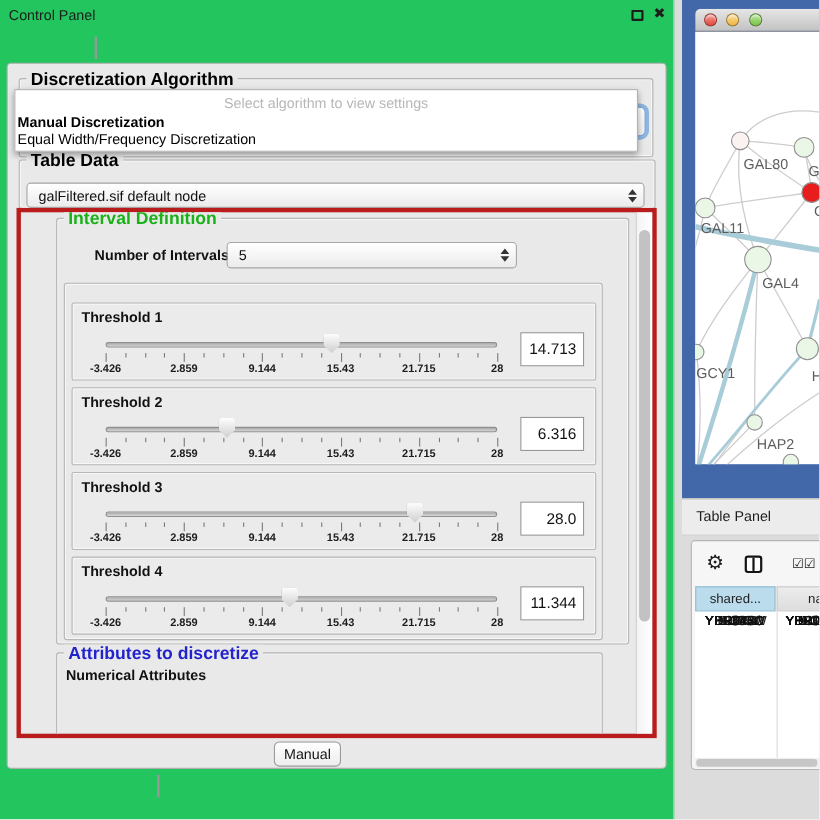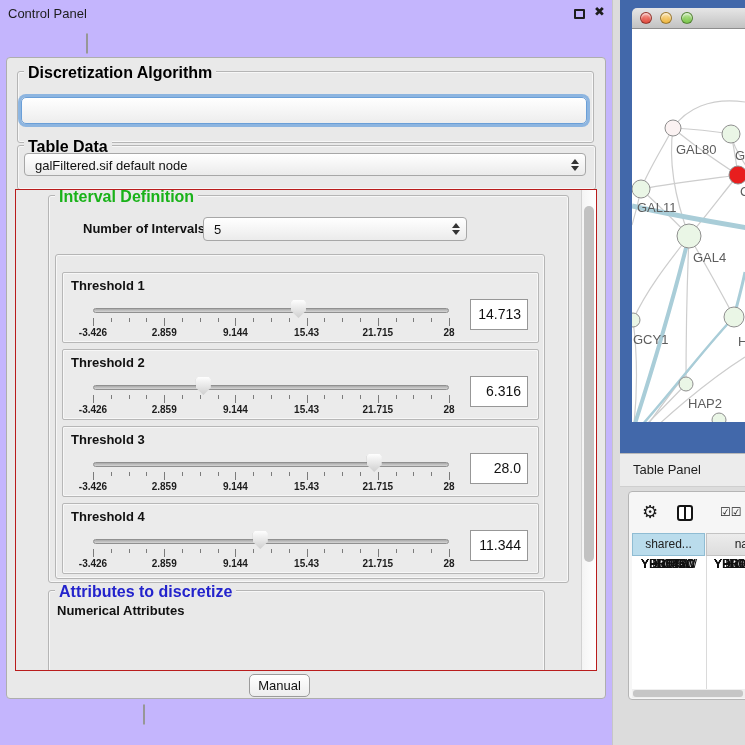--- a/index.html
+++ b/index.html
@@ -1,21 +1,21 @@
 <!DOCTYPE html>
 <html><head>
 <meta charset="utf-8">
 <style>
   html,body{margin:0;padding:0;}
   body{font-family:"Liberation Sans","DejaVu Sans",sans-serif;}
   #screen{position:relative;width:745px;height:745px;background:#dcdcdc;overflow:hidden;}
   #screen *{position:absolute;box-sizing:border-box;}
 
   
-  #control-panel{left:0;top:0;width:613px;height:745px;background:#c4b5fd;border-right:1px solid #c6c6c6;}
+  #control-panel{left:0;top:0;width:613px;height:745px;background:#22c55e;border-right:1px solid #c6c6c6;}
   .cp-title{left:8px;top:6px;font-size:13px;color:#1d1d1d;}
   .float-icon{right:27px;top:9px;width:11px;height:10px;border:2px solid #1d1d1d;border-radius:1px;}
   .close-icon{right:7px;top:4px;font-size:13px;font-weight:bold;color:#1d1d1d;}
 
   
   .segbar{display:flex;height:21px;border:1px solid #979797;border-radius:5px;overflow:hidden;background:#fff;position:absolute;}
   .seg{position:relative;display:flex;align-items:center;gap:4px;padding:0 11px;font-size:13px;font-weight:bold;color:#111;
        background:linear-gradient(#ffffff,#efefef);border-left:1px solid #c9c9c9;white-space:nowrap;}
   .seg:first-child{border-left:none;}
   .seg-sel{background:linear-gradient(#8b8b8b,#6e6e6e);color:#e9e9e9;}
@@ -40,24 +40,24 @@
   .popup-item2{left:2px;top:37px;font-size:13px;color:#000;}
 
   
   .tabledata-group{left:10px;top:87px;width:579px;height:45px;}
   .combo{background:linear-gradient(#ffffff,#ebebeb);border:1px solid #a7a7a7;border-radius:4px;}
   .combo-text{left:10px;top:50%;transform:translateY(-50%);font-size:13px;color:#111;white-space:nowrap;}
   .stepper{right:7px;top:50%;transform:translateY(-50%);width:7px;height:12px;}
   .stepper i{position:absolute;left:0;width:0;height:0;border-left:4px solid transparent;border-right:4px solid transparent;}
   .stepper .up{top:0;border-bottom:5px solid #333;}
   .stepper .dn{bottom:0;border-top:5px solid #333;}
-  .td-combo{left:6px;top:7px;width:562px;height:23px;}
-
-  
-  .viewport{left:8px;top:131px;width:582px;height:482px;border:1px solid #b91c1c;background:#e9e9e9;overflow:hidden;}
+  .td-combo{left:6px;top:20px;width:562px;height:23px;}
+
+  
+  .viewport{left:8px;top:131px;width:582px;height:482px;border:4px solid #b91c1c;background:#e9e9e9;overflow:hidden;}
   .vscroll{right:0;top:0;width:15px;height:100%;background:linear-gradient(to right,#f4f4f4,#ffffff);border-left:1px solid #d2d2d2;}
   .vthumb{left:2px;top:16px;width:10px;height:356px;border-radius:5px;background:#c2c2c2;}
 
   .interval-group{left:32px;top:5px;width:521px;height:388px;}
   .lbl-green{color:#19b219;}
   .lbl-blue{color:#2323cc;}
   .noi-label{left:34px;top:25px;font-size:13px;font-weight:bold;color:#111;}
   .noi-combo{left:154px;top:21px;width:264px;height:24px;}
   .thr-group{left:6px;top:58px;width:490px;height:325px;}
 
@@ -134,20 +134,25 @@
         <span class="seg"></span>
       </div>
 
     <div class="mainpanel">
 
       <div class="groupbox algo-group">
         <div class="grouplabel">Discretization Algorithm</div>
       </div>
       <div class="algo-combo"></div>
 
+      <div class="popup">
+        <div class="popup-placeholder">Select algorithm to view settings</div>
+        <div class="popup-item1">Manual Discretization</div>
+        <div class="popup-item2">Equal Width/Frequency Discretization</div>
+      </div>
 
       <div class="groupbox tabledata-group">
         <div class="grouplabel">Table Data</div>
         <div class="combo td-combo">
           <span class="combo-text">galFiltered.sif default node</span>
           <span class="stepper">
               <i class="up"></i>
               <i class="dn"></i>
             </span>
         </div>

